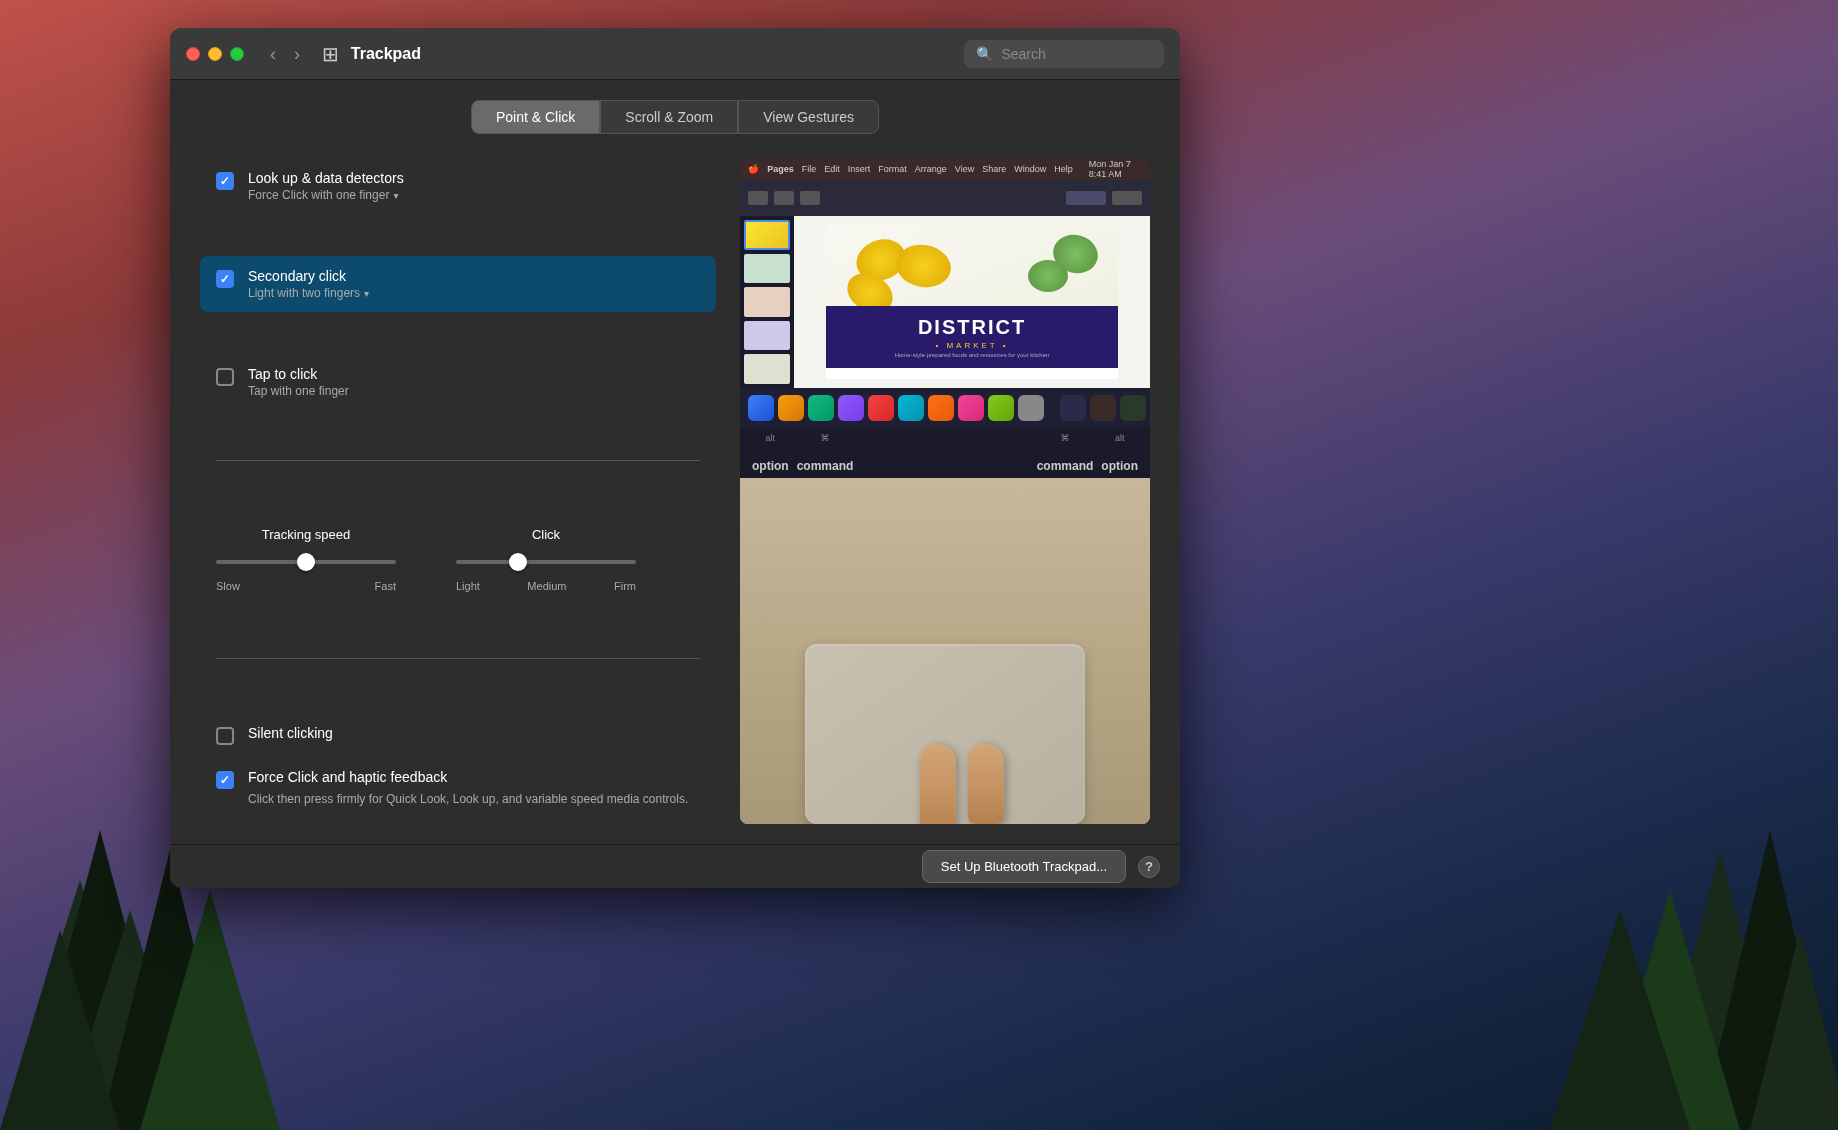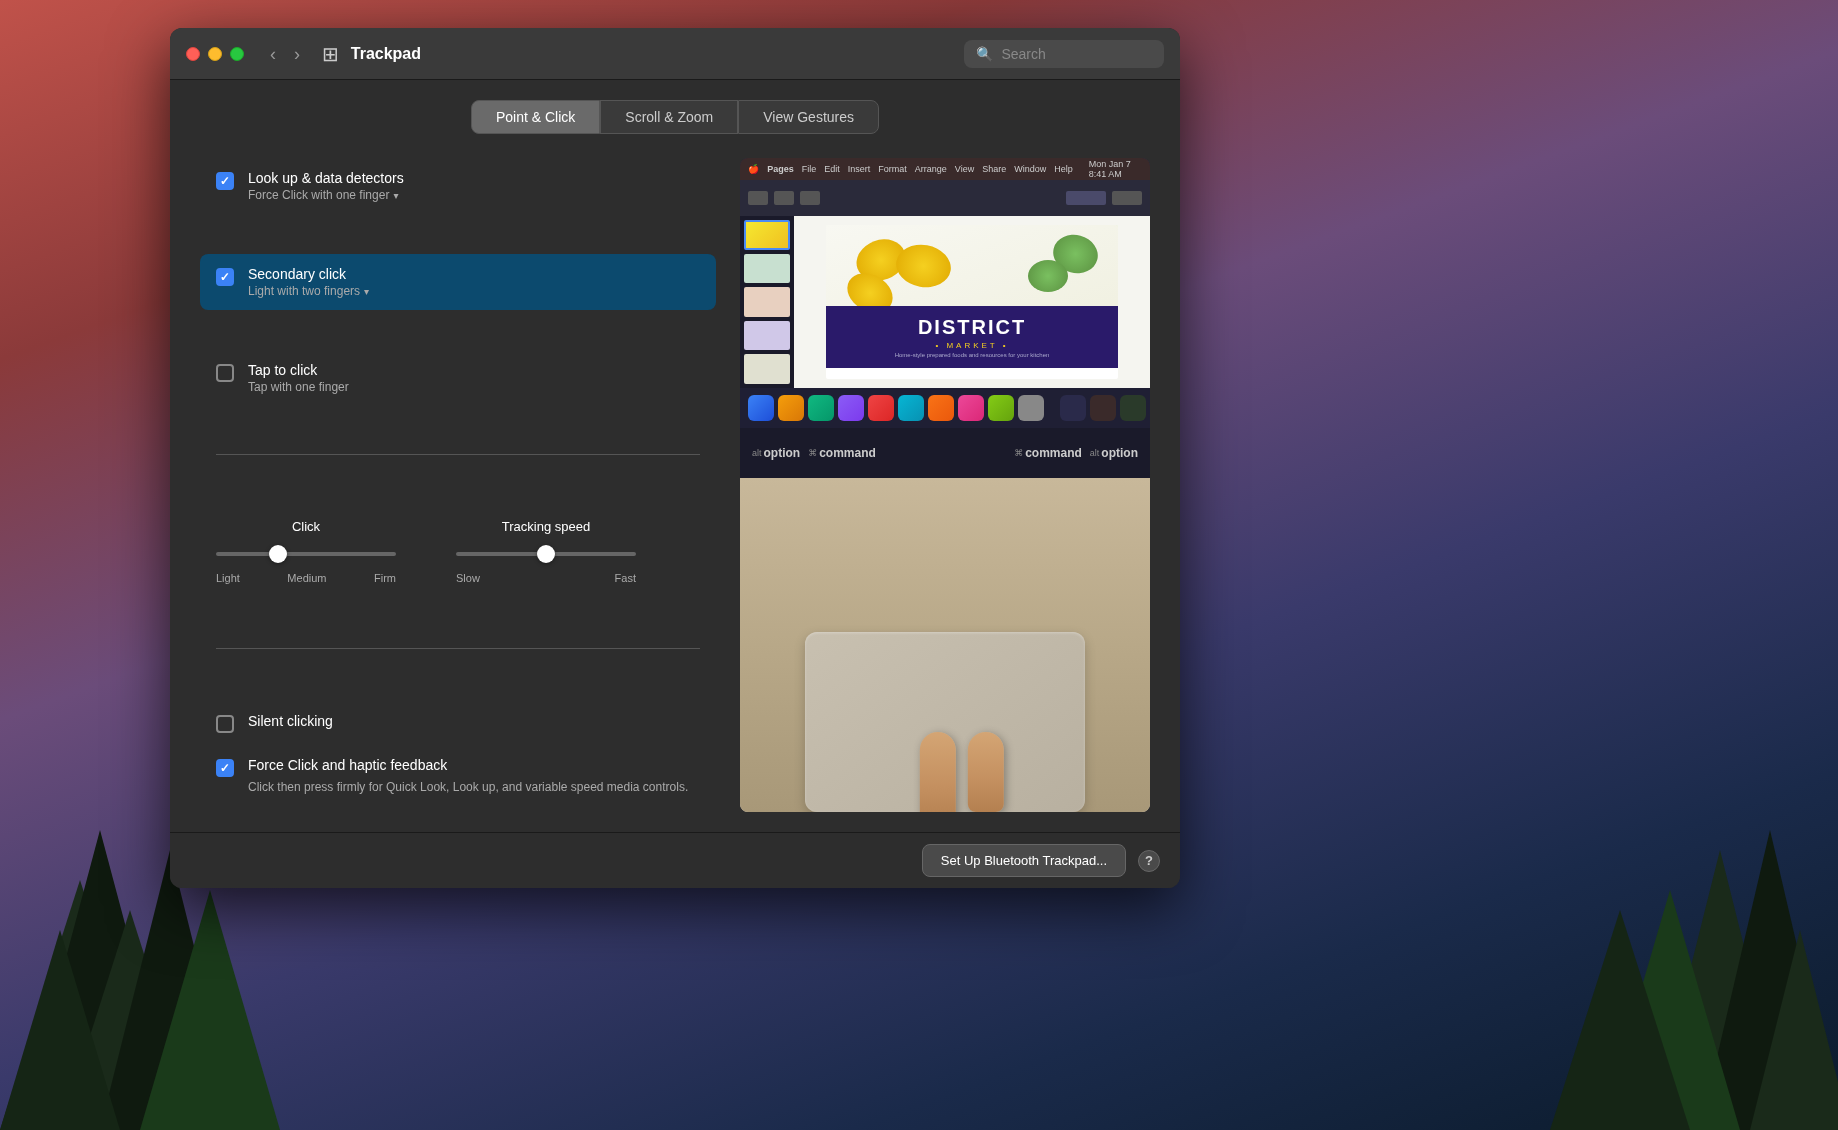--- a/index.html
+++ b/index.html
@@ -466,23 +466,23 @@
       background: #1a1a2a;
       display: flex;
       align-items: center;
       padding: 0 12px;
       gap: 8px;
       flex-shrink: 0;
     }
 
     .key-group {
       display: flex;
-      flex-direction: row;
-      align-items: center;
-      gap: 2px;
+      flex-direction: column;
+      align-items: center;
+      gap: 16px;
     }
 
     .key-label {
       font-size: 9px;
       color: #888;
     }
 
     .key-name {
       font-size: 12px;
       font-weight: 600;
@@ -508,21 +508,21 @@
       width: 280px;
       height: 180px;
       background: linear-gradient(145deg, #c8c0b0, #b8b0a0);
       border-radius: 12px;
       box-shadow: inset 0 1px 3px rgba(255,255,255,0.3), 0 4px 12px rgba(0,0,0,0.2);
       position: relative;
     }
 
     
     .window-footer {
-      height: 56px;
+      height: 44px;
       background: #2d2d2d;
       border-top: 1px solid #1a1a1a;
       display: flex;
       align-items: center;
       justify-content: flex-end;
       padding: 8px 20px;
       gap: 12px;
       flex-shrink: 0;
     }
 
@@ -677,39 +677,39 @@
             <span class="setting-label">Tap to click</span>
             <span class="setting-sublabel">Tap with one finger</span>
           </div>
         </div>
 
         <div class="divider"></div>
 
         <div class="sliders-section">
 
           <div class="slider-group">
+            <div class="slider-title">Tracking speed</div>
+            <div class="slider-container">
+              <input type="range" min="0" max="100" value="50" style="width: 180px;">
+            </div>
+            <div class="slider-labels">
+              <span>Slow</span>
+              <span>Fast</span>
+            </div>
+          </div>
+
+          <div class="slider-group">
             <div class="slider-title">Click</div>
             <div class="slider-container">
               <input type="range" min="0" max="100" value="33" style="width: 180px;">
             </div>
             <div class="slider-labels">
               <span>Light</span>
               <span>Medium</span>
               <span>Firm</span>
-            </div>
-          </div>
-
-          <div class="slider-group">
-            <div class="slider-title">Tracking speed</div>
-            <div class="slider-container">
-              <input type="range" min="0" max="100" value="50" style="width: 180px;">
-            </div>
-            <div class="slider-labels">
-              <span>Slow</span>
-              <span>Fast</span>
             </div>
           </div>
         </div>
 
         <div class="divider"></div>
 
         <div class="bottom-settings">
 
           <div class="bottom-setting-item">
             <div class="checkbox" style="margin-top:2px"></div>

